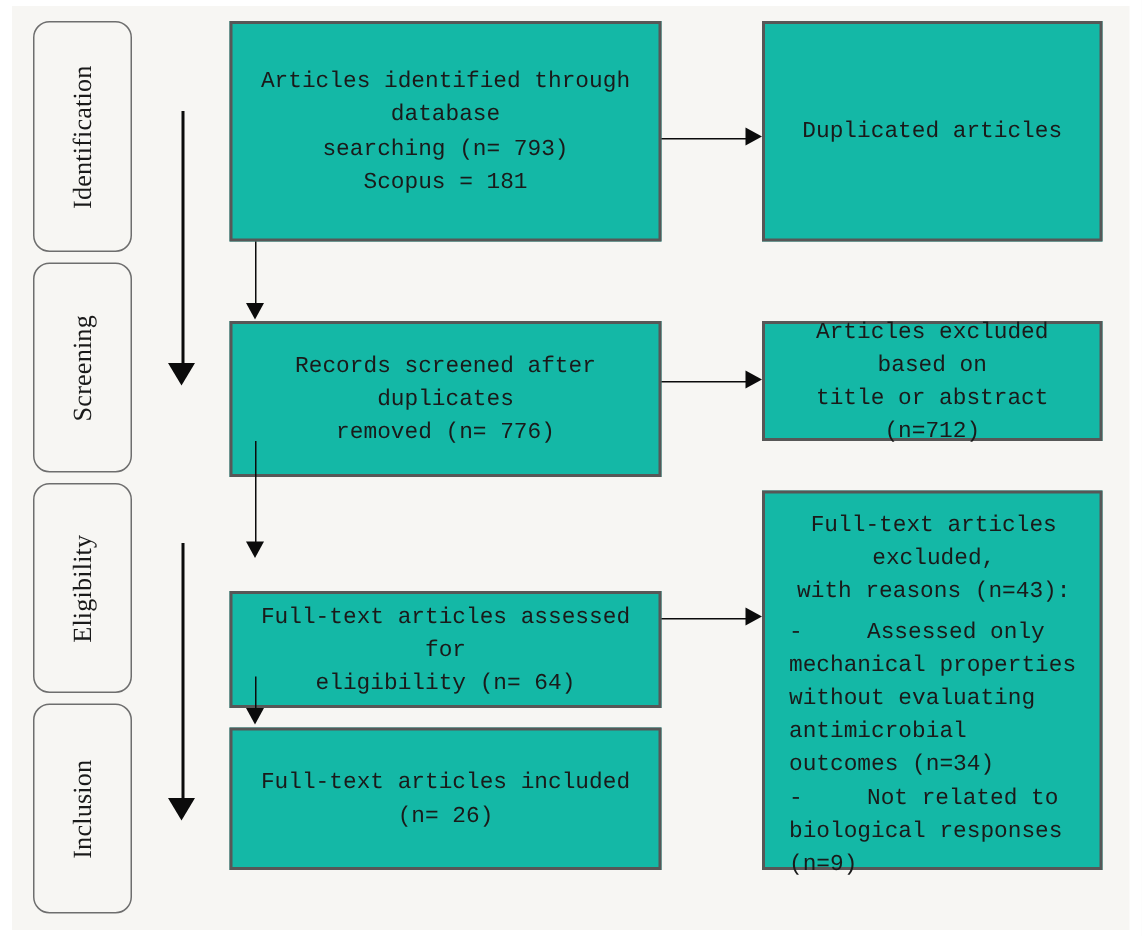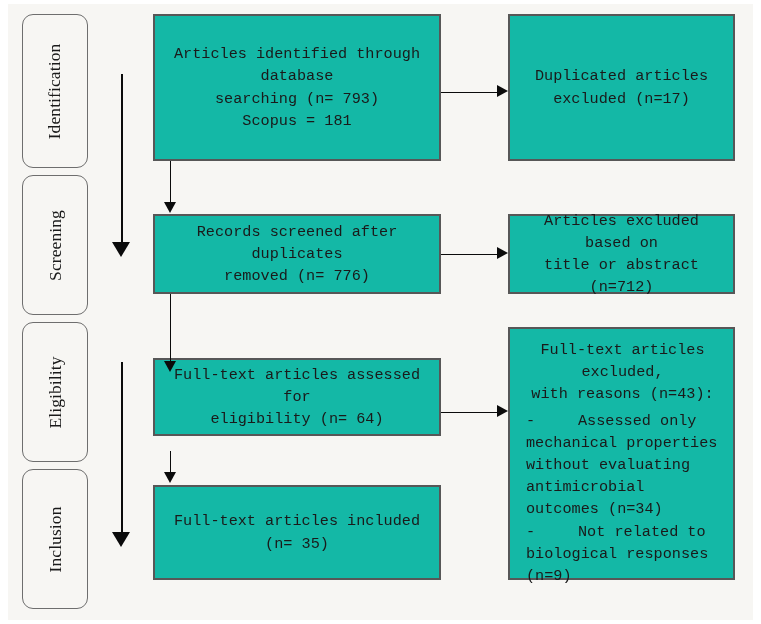--- a/index.html
+++ b/index.html
@@ -153,39 +153,38 @@
     <div>
       <div>Articles identified through database</div>
       <div>searching (n= 793)</div>
       <div>Scopus = 181</div>
     </div>
   </div>
 
   <div class="box" style="left:508px;top:14px;width:227px;height:147px;">
     <div>
       <div>Duplicated articles</div>
-      <div>excluded (n=17)</div>
-    </div>
-  </div>
-
-  <div class="box" style="left:153px;top:214px;width:288px;height:80px;">
+    </div>
+  </div>
+
+  <div class="box" style="left:153px;top:214px;width:288px;height:104px;">
     <div>
       <div>Records screened after duplicates</div>
       <div>removed (n= 776)</div>
     </div>
   </div>
 
   <div class="box" style="left:508px;top:214px;width:227px;height:80px;">
     <div>
       <div>Articles excluded based on</div>
       <div>title or abstract (n=712)</div>
     </div>
   </div>
 
-  <div class="box" style="left:153px;top:358px;width:288px;height:78px;">
+  <div class="box" style="left:153px;top:394px;width:288px;height:78px;">
     <div>
       <div>Full-text articles assessed for</div>
       <div>eligibility (n= 64)</div>
     </div>
   </div>
 
   <div class="box topalign" style="left:508px;top:327px;width:227px;height:253px;">
     <div style="width:100%;">
       <div class="reasons-head">
         <div>Full-text articles excluded,</div>
@@ -195,21 +194,21 @@
         <span class="dash">-</span><span>Assessed only mechanical properties without evaluating antimicrobial outcomes (n=34)</span>
       </div>
       <div class="reason-item">
         <span class="dash">-</span><span>Not related to biological responses (n=9)</span>
       </div>
     </div>
   </div>
 
   <div class="box" style="left:153px;top:485px;width:288px;height:95px;">
     <div>
-      <div>Full-text articles included (n= 35)</div>
+      <div>Full-text articles included (n= 26)</div>
     </div>
   </div>
 
   <div class="vline" style="left:170px;top:161px;height:42px;"></div>
   <div class="arrow-down" style="left:164px;top:202px;"></div>
 
   <div class="vline" style="left:170px;top:294px;height:68px;"></div>
   <div class="arrow-down" style="left:164px;top:361px;"></div>
 
   <div class="vline" style="left:170px;top:451px;height:22px;"></div>

